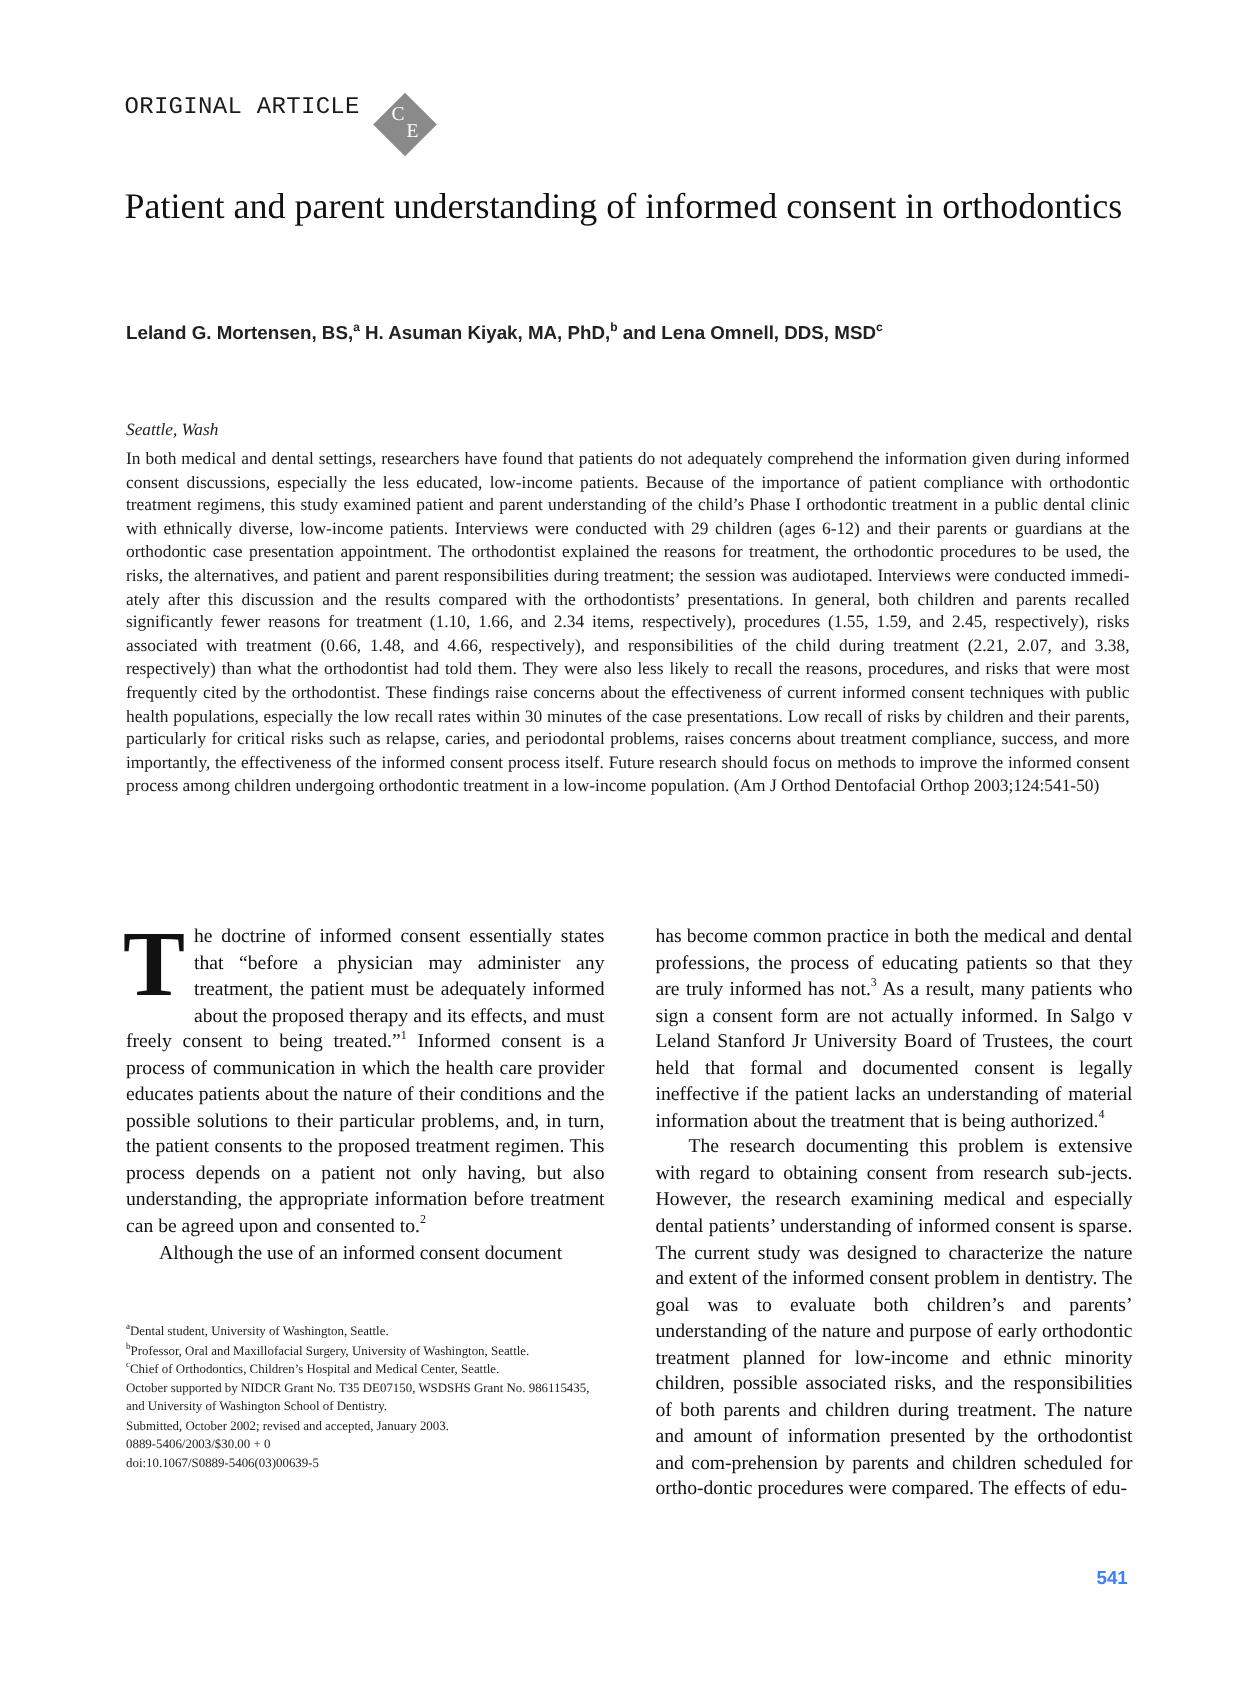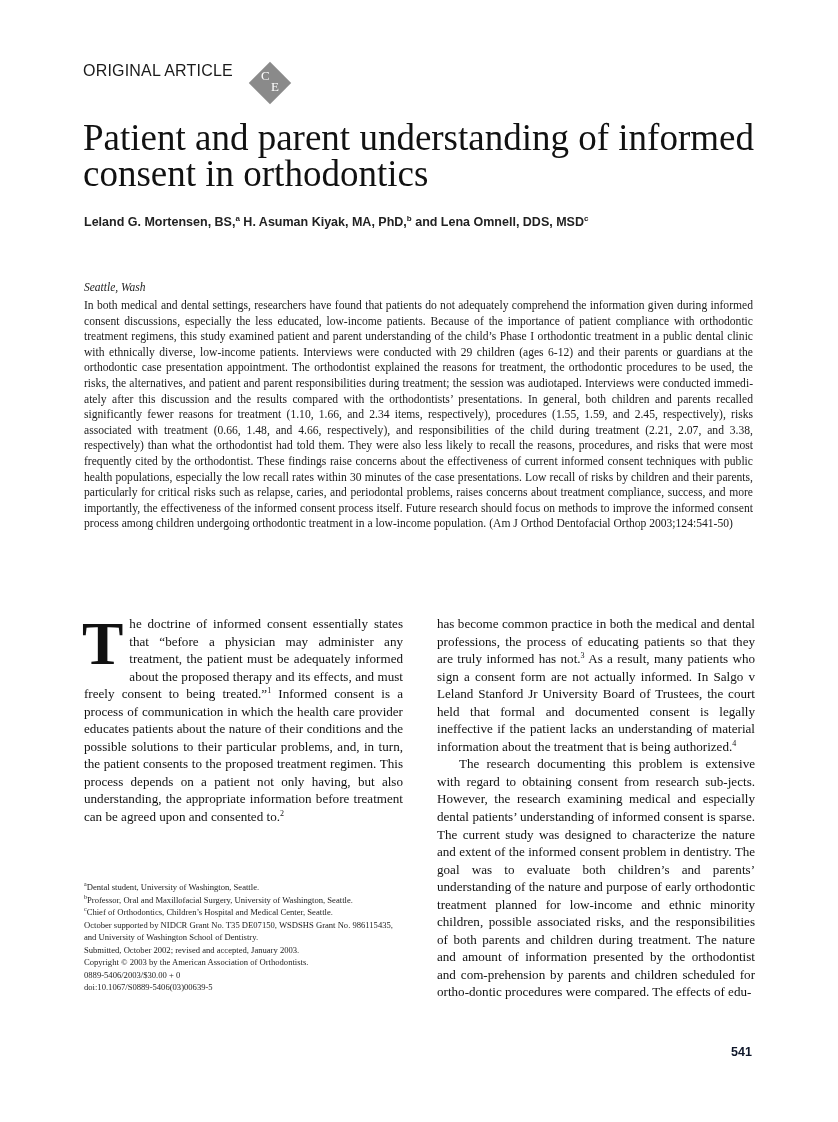--- a/index.html
+++ b/index.html
@@ -1,37 +1,37 @@
 <!DOCTYPE html>
 <html><head>
   <meta charset="utf-8">
   <style>
     * { margin: 0; padding: 0; box-sizing: border-box; }
     html, body { width: 838px; height: 1122px; background: #ffffff; overflow: hidden; }
     body { position: relative; color: #111111; }
     .section-label {
       position: absolute; left: 83px; top: 62px;
-      font-family: Liberation Sans, sans-serif; font-size: 16px; letter-spacing: 0.2px;
+      font-family: Liberation Mono, monospace; font-size: 16px; letter-spacing: 0.2px;
       color: #1a1a1a;
     }
     .ce-badge {
       position: absolute; left: 249px; top: 62px; width: 42px; height: 42px;
     }
     .ce-diamond {
       position: absolute; left: 6px; top: 6px; width: 30px; height: 30px;
       background: #8a8a8a; transform: rotate(45deg);
     }
     .ce-c, .ce-e {
       position: absolute; font-family: "Liberation Serif", serif; color: #ffffff; font-size: 13px;
     }
     .ce-c { left: 12px; top: 6px; }
     .ce-e { left: 22px; top: 17px; }
     .title {
       position: absolute; left: 83px; top: 120px; width: 680px;
-      font-family: "Liberation Serif", serif; font-size: 37px; line-height: 36px;
+      font-family: "Liberation Serif", serif; font-size: 24px; line-height: 36px;
       font-weight: normal; color: #111111;
     }
     .authors {
       position: absolute; left: 84px; top: 215px;
       font-family: "Liberation Sans", sans-serif; font-size: 12.5px; font-weight: bold; color: #222;
     }
     .authors sup { font-size: 8px; font-weight: bold; }
     .location {
       position: absolute; left: 84px; top: 233px;
       font-family: "Liberation Serif", serif; font-style: italic; font-size: 11.5px; color: #222; margin-top: 48px;
@@ -58,21 +58,21 @@
     .indent { text-indent: 22px; }
     sup { font-size: 8px; line-height: 0; vertical-align: super; }
     .footnotes {
       position: absolute; left: 84px; top: 881px; width: 322px;
       font-family: "Liberation Serif", serif; font-size: 8.6px; line-height: 12.5px; color: #222;
     }
     .footnotes p { margin: 0; }
     .footnotes sup { font-size: 6px; }
     .page-number {
       position: absolute; left: 731px; top: 1045px;
-      font-family: "Liberation Sans", sans-serif; font-weight: bold; font-size: 12.5px; color: #0f172a;
+      font-family: "Liberation Sans", sans-serif; font-weight: bold; font-size: 12.5px; color: #3b82f6;
     }
   </style>
 </head>
 <body>
 
 <div class="section-label">ORIGINAL ARTICLE</div>
 
 <div class="ce-badge">
   <div class="ce-diamond"></div>
   <span class="ce-c">C</span>
@@ -84,31 +84,31 @@
 <div class="authors">
   <span>Leland G. Mortensen, BS,</span><sup>a</sup><span> H. Asuman Kiyak, MA, PhD,</span><sup>b</sup><span> and Lena Omnell, DDS, MSD</span><sup>c</sup>
 </div>
 
 <div class="location">Seattle, Wash</div>
 
 <p class="abstract">In both medical and dental settings, researchers have found that patients do not adequately comprehend the information given during informed consent discussions, especially the less educated, low-income patients. Because of the importance of patient compliance with orthodontic treatment regimens, this study examined patient and parent understanding of the child’s Phase I orthodontic treatment in a public dental clinic with ethnically diverse, low-income patients. Interviews were conducted with 29 children (ages 6-12) and their parents or guardians at the orthodontic case presentation appointment. The orthodontist explained the reasons for treatment, the orthodontic procedures to be used, the risks, the alternatives, and patient and parent responsibilities during treatment; the session was audiotaped. Interviews were conducted immedi-ately after this discussion and the results compared with the orthodontists’ presentations. In general, both children and parents recalled significantly fewer reasons for treatment (1.10, 1.66, and 2.34 items, respectively), procedures (1.55, 1.59, and 2.45, respectively), risks associated with treatment (0.66, 1.48, and 4.66, respectively), and responsibilities of the child during treatment (2.21, 2.07, and 3.38, respectively) than what the orthodontist had told them. They were also less likely to recall the reasons, procedures, and risks that were most frequently cited by the orthodontist. These findings raise concerns about the effectiveness of current informed consent techniques with public health populations, especially the low recall rates within 30 minutes of the case presentations. Low recall of risks by children and their parents, particularly for critical risks such as relapse, caries, and periodontal problems, raises concerns about treatment compliance, success, and more importantly, the effectiveness of the informed consent process itself. Future research should focus on methods to improve the informed consent process among children undergoing orthodontic treatment in a low-income population. (Am J Orthod Dentofacial Orthop 2003;124:541-50)</p>
 
 <div class="col-left">
   <p><span class="dropcap">T</span><span>he doctrine of informed consent essentially states that “before a physician may administer any treatment, the patient must be adequately informed about the proposed therapy and its effects, and must freely consent to being treated.”</span><sup>1</sup><span> Informed consent is a process of communication in which the health care provider educates patients about the nature of their conditions and the possible solutions to their particular problems, and, in turn, the patient consents to the proposed treatment regimen. This process depends on a patient not only having, but also understanding, the appropriate information before treatment can be agreed upon and consented to.</span><sup>2</sup></p>
+  <p class="indent">Although the use of an informed consent document</p>
 </div>
 
 <div class="col-right">
   <p><span>has become common practice in both the medical and dental professions, the process of educating patients so that they are truly informed has not.</span><sup>3</sup><span> As a result, many patients who sign a consent form are not actually informed. In Salgo v Leland Stanford Jr University Board of Trustees, the court held that formal and documented consent is legally ineffective if the patient lacks an understanding of material information about the treatment that is being authorized.</span><sup>4</sup></p>
   <p class="indent">The research documenting this problem is extensive with regard to obtaining consent from research sub-jects. However, the research examining medical and especially dental patients’ understanding of informed consent is sparse. The current study was designed to characterize the nature and extent of the informed consent problem in dentistry. The goal was to evaluate both children’s and parents’ understanding of the nature and purpose of early orthodontic treatment planned for low-income and ethnic minority children, possible associated risks, and the responsibilities of both parents and children during treatment. The nature and amount of information presented by the orthodontist and com-prehension by parents and children scheduled for ortho-dontic procedures were compared. The effects of edu-</p>
 </div>
 
 <div class="footnotes">
   <p><sup>a</sup><span>Dental student, University of Washington, Seattle.</span></p>
   <p><sup>b</sup><span>Professor, Oral and Maxillofacial Surgery, University of Washington, Seattle.</span></p>
   <p><sup>c</sup><span>Chief of Orthodontics, Children’s Hospital and Medical Center, Seattle.</span></p>
   <p>October supported by NIDCR Grant No. T35 DE07150, WSDSHS Grant No. 986115435, and University of Washington School of Dentistry.</p>
   <p>Submitted, October 2002; revised and accepted, January 2003.</p>
-  <p>Copyright © 2003 by the American Association of Orthodontists.</p>
   <p>0889-5406/2003/$30.00 + 0</p>
   <p>doi:10.1067/S0889-5406(03)00639-5</p>
 </div>
 
 <div class="page-number">541</div>
 
 </body></html>

